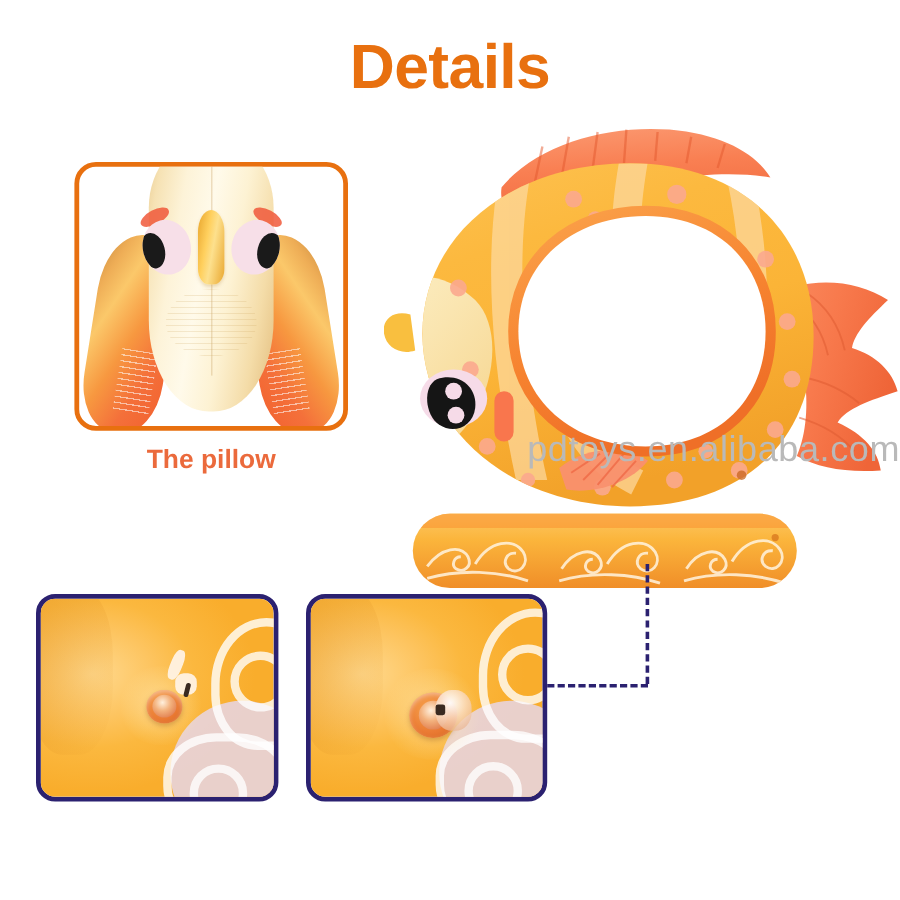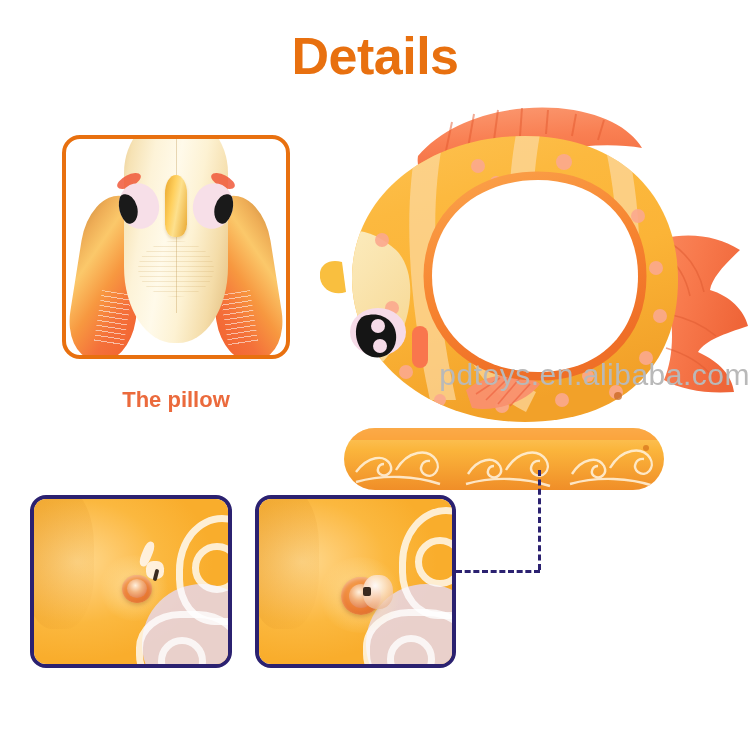--- a/index.html
+++ b/index.html
@@ -310,21 +310,21 @@
         <div class="p-pupil"></div>
       </div>
       <div class="p-eye p-eye-r">
         <div class="p-pupil"></div>
       </div>
 
       <div class="p-horn"></div>
     </div>
   </div>
 
-  <div class="caption caption-orange" style="left:62px; top:387px; width:228px; font-size:22px;">The pillow</div>
+  <div class="caption caption-orange" style="left:62px; top:370px; width:228px; font-size:22px;">The pillow</div>
 
   <div id="fish-stage">
     <svg viewBox="0 0 430 400" width="430" height="400">
       <defs>
         <linearGradient id="bodyGrad" x1="0" y1="0" x2="0.35" y2="1">
           <stop offset="0%" stop-color="#fdc251"></stop>
           <stop offset="28%" stop-color="#fcb93f"></stop>
           <stop offset="60%" stop-color="#fbb437"></stop>
           <stop offset="100%" stop-color="#f2a129"></stop>
         </linearGradient>

